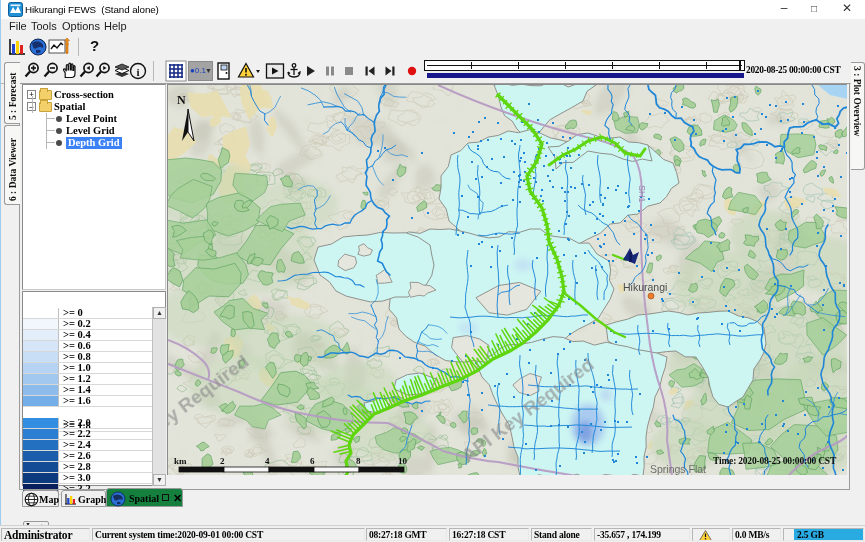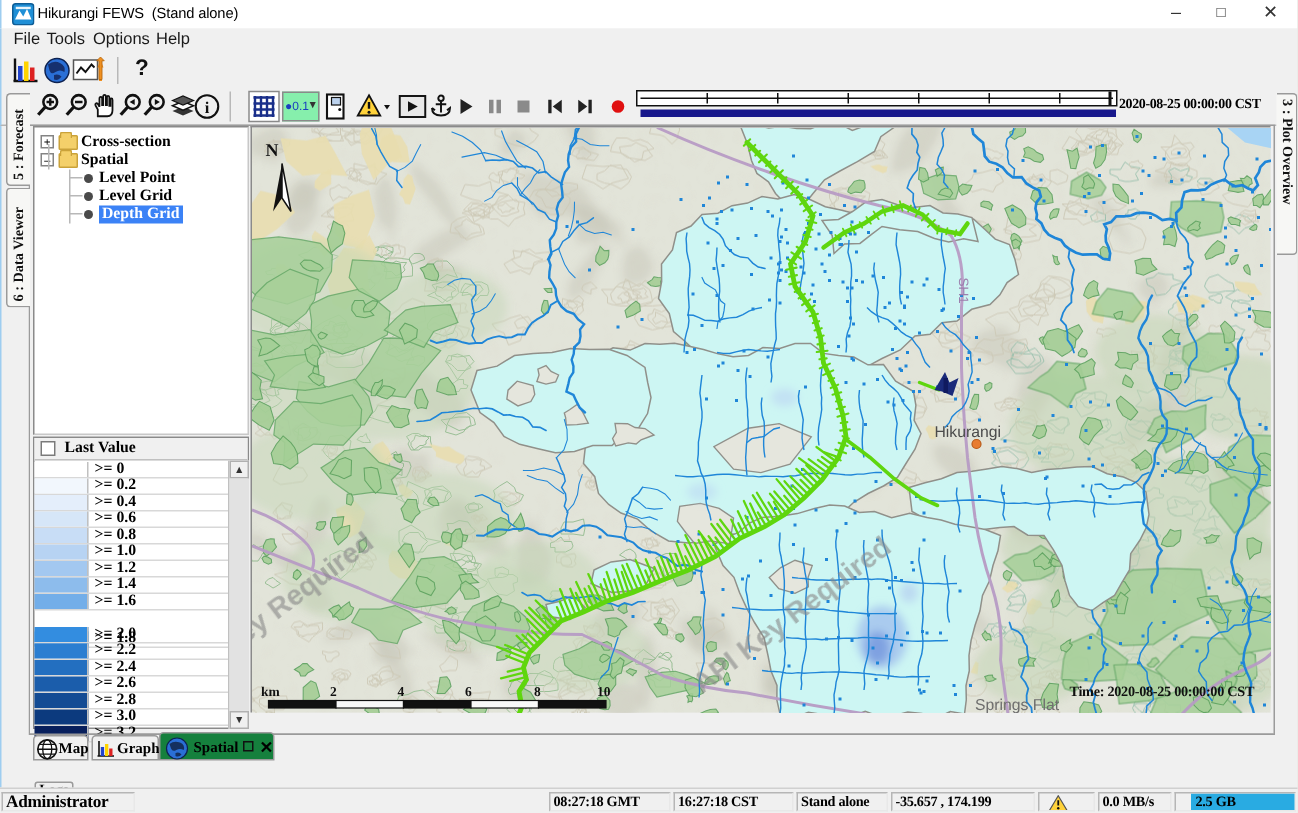--- a/index.html
+++ b/index.html
@@ -158,21 +158,21 @@
         <line x1="9" y1="4" x2="9" y2="18"></line>
         <line x1="13" y1="4" x2="13" y2="18"></line>
         <line x1="17" y1="4" x2="17" y2="18"></line>
         <line x1="4" y1="5" x2="18" y2="5"></line>
         <line x1="4" y1="9" x2="18" y2="9"></line>
         <line x1="4" y1="13" x2="18" y2="13"></line>
         <line x1="4" y1="17" x2="18" y2="17"></line>
       </g>
     </svg>
   </div>
-<div class="abs" style="left:188px;top:61px;width:25px;height:20px;background:#86efac;border:1px solid #8a8a8a">
+<div class="abs" style="left:188px;top:61px;width:25px;height:20px;background:#a3a3a3;border:1px solid #8a8a8a">
     <span style="position:absolute;left:1px;top:4px;font-size:8px;color:#1a3fbf">●0.1</span>
     <span style="position:absolute;right:0px;top:5px;font-size:7px;color:#333">▼</span>
   </div>
 <div class="tbtn" style="left:214px;top:61px;width:20px">
     <svg width="20" height="20" viewBox="0 0 20 20">
       <rect x="4" y="2" width="11" height="16" fill="#fff" stroke="#111" stroke-width="1.4"></rect>
       <rect x="7" y="4" width="6" height="5" fill="#bcd2ee" stroke="#111" stroke-width="0.8"></rect>
       <circle cx="12.5" cy="12" r="1" fill="#111"></circle>
     </svg>
   </div>
@@ -279,24 +279,20 @@
       <span class="bullet" style="left:33px;top:3px"></span>
       <span class="sel" style="position:absolute;left:43px;top:0">Depth Grid</span>
     </div>
     <div style="position:absolute;left:9px;top:11px;width:1px;height:17px;background:#b8b8b8"></div>
     <div style="position:absolute;left:23px;top:28px;width:1px;height:36px;background:#b8b8b8"></div>
     <div style="position:absolute;left:23px;top:33px;width:9px;height:1px;background:#b8b8b8"></div>
     <div style="position:absolute;left:23px;top:45px;width:9px;height:1px;background:#b8b8b8"></div>
     <div style="position:absolute;left:23px;top:57px;width:9px;height:1px;background:#b8b8b8"></div>
   </div>
 <div id="legend" class="abs">
-  <div id="legendhead">
-      <span class="cb"></span>
-      <span class="lbl">Last Value</span>
-    </div>
   <div class="lrow" style="top:16px">
       <span class="lsw" style="background:#ffffff"></span>
       <span class="lvl">&gt;= 0</span>
     </div>
     <div class="lrow" style="top:27px">
       <span class="lsw" style="background:#f2f7fd"></span>
       <span class="lvl">&gt;= 0.2</span>
     </div>
     <div class="lrow" style="top:38px">
       <span class="lsw" style="background:#e4eefb"></span>
@@ -2164,20 +2160,21 @@
         <path d="M7,11 Q9.5,10 11,12 Q9.5,14 7,13 Z" fill="#15305e"></path>
         <circle cx="8" cy="8" r="7" fill="none" stroke="#0e2250" stroke-width="0.8"></circle>
       </svg></span>
     <span style="position:absolute;left:22px;top:4px">Spatial</span>
     <span style="position:absolute;left:55px;top:5px;width:7px;height:7px;border:1.4px solid #111"></span>
     <span style="position:absolute;left:66px;top:3px;font-size:11px;font-family:Liberation Sans,sans-serif;font-weight:bold">✕</span>
   </div>
 <div id="logs" class="abs">Logs</div>
 <div id="status" class="abs">
     <div class="scell" style="left:1px;width:89px;font-size:11.5px;letter-spacing:-0.2px">Administrator</div>
+    <div class="scell" style="left:92px;width:273px">Current system time:2020-09-01 00:00 CST</div>
     <div class="scell" style="left:366px;width:81px">08:27:18 GMT</div>
     <div class="scell" style="left:449px;width:80px">16:27:18 CST</div>
     <div class="scell" style="left:531px;width:61px">Stand alone</div>
     <div class="scell" style="left:594px;width:96px">-35.657 , 174.199</div>
     <div class="scell" style="left:692px;width:38px"><svg width="13" height="11" viewBox="0 0 13 11" style="margin-top:1px;margin-left:4px">
         <path d="M6.5,0.5 L12.5,10.5 L0.5,10.5 Z" fill="#ffd23a" stroke="#555" stroke-width="0.8"></path>
         <line x1="6.5" y1="3.5" x2="6.5" y2="7" stroke="#111" stroke-width="1.2"></line>
         <circle cx="6.5" cy="8.8" r="0.8" fill="#111"></circle>
       </svg></div>
     <div class="scell" style="left:732px;width:49px">0.0 MB/s</div>

